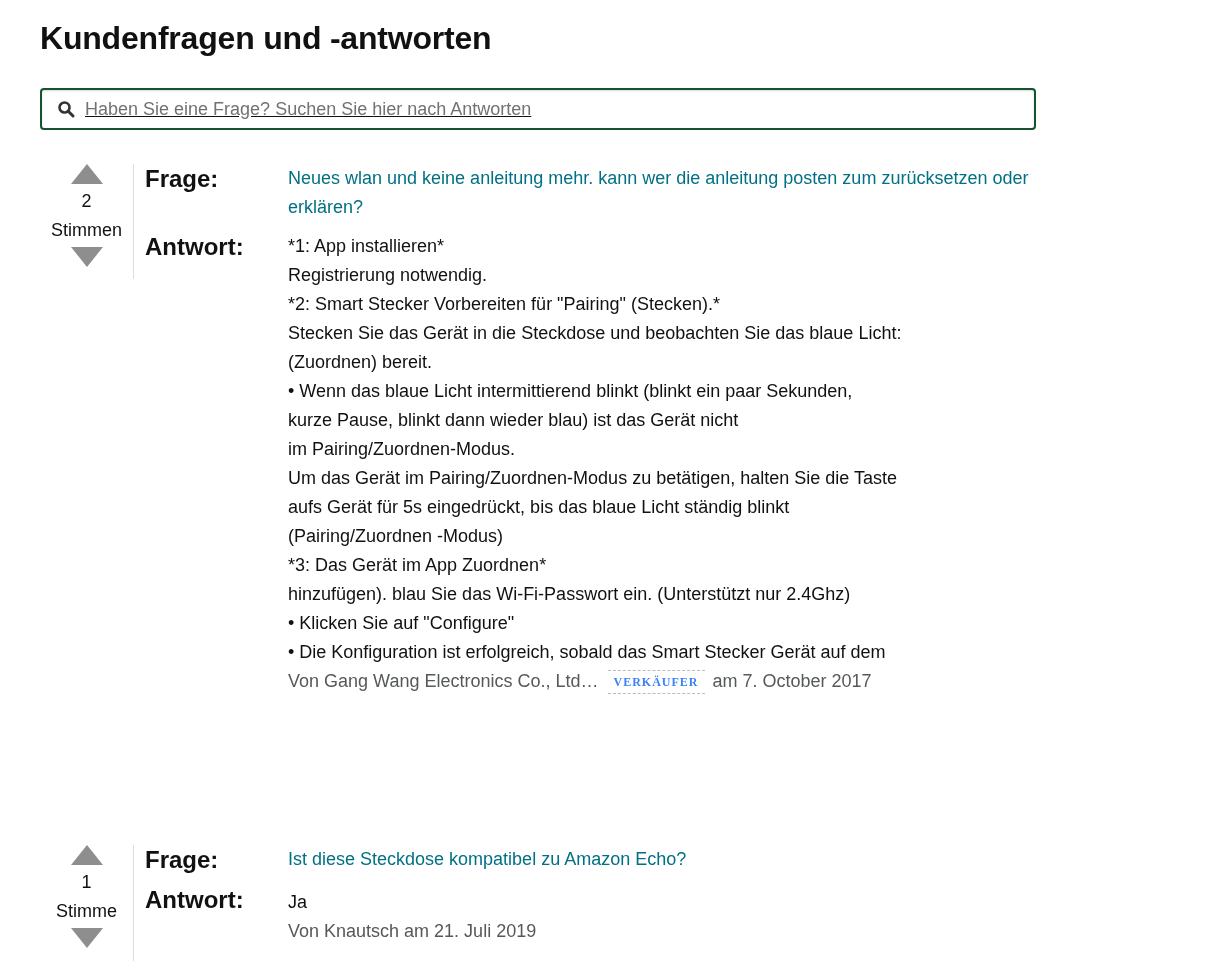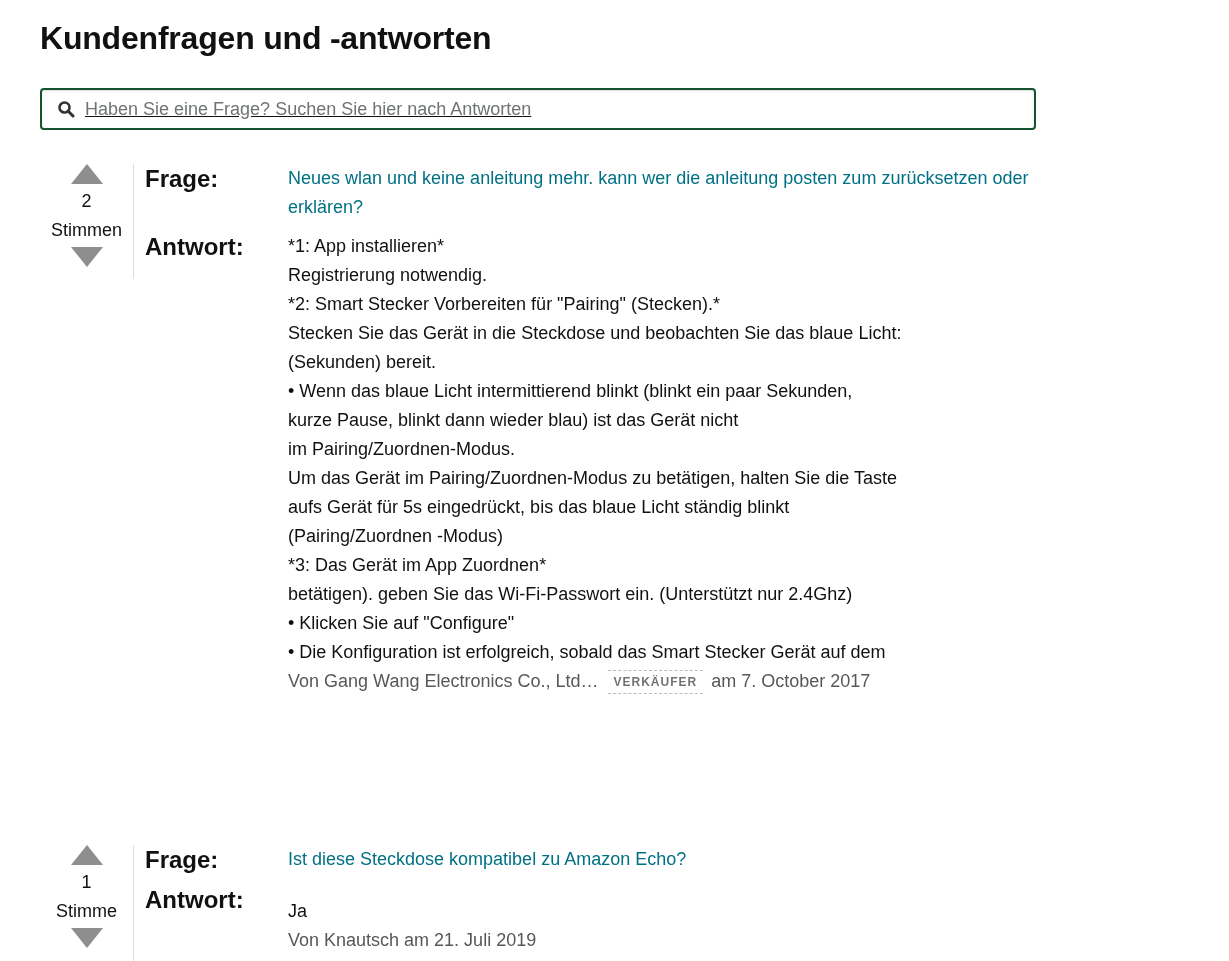--- a/index.html
+++ b/index.html
@@ -47,23 +47,24 @@
   }
   .content {
     position: absolute; left: 248px; font-size: 18px; line-height: 29px; color: #111;
   }
   .question-link { color: #007185; text-decoration: none; cursor: pointer; }
   .answer-line { display: block; white-space: nowrap; }
   .more-link { color: #007185; cursor: pointer; }
   .meta { color: #565959; white-space: nowrap; }
   .badge {
     display: inline-block; font-size: 12px; font-weight: bold; letter-spacing: 1px;
-    color: #737373; padding: 0 6px; margin: 0 8px 0 4px; line-height: 22px;
+    color: #3b82f6; padding: 0 6px; margin: 0 8px 0 4px; line-height: 22px;
     border-top: 1px dashed #bbbbbb; border-bottom: 1px dashed #bbbbbb;
     vertical-align: 1px;
+    font-family: Liberation Serif, serif;
   }
 </style>
 </head>
 <body>
 
 <div class="page">
 
   <h1 class="title">Kundenfragen und -antworten</h1>
 
   <div class="search">
@@ -88,29 +89,29 @@
       <a class="question-link answer-line">Neues wlan und keine anleitung mehr. kann wer die anleitung posten zum zurücksetzen oder</a>
       <a class="question-link answer-line">erklären?</a>
     </div>
 
     <div class="label" style="top:68px;">Antwort:</div>
     <div class="content" style="top:68px;">
       <span class="answer-line">*1: App installieren*</span>
       <span class="answer-line">Registrierung notwendig.</span>
       <span class="answer-line">*2: Smart Stecker Vorbereiten für "Pairing" (Stecken).*</span>
       <span class="answer-line">Stecken Sie das Gerät in die Steckdose und beobachten Sie das blaue Licht:</span>
-      <span class="answer-line">(Sekunden) bereit.</span>
+      <span class="answer-line">(Zuordnen) bereit.</span>
       <span class="answer-line">• Wenn das blaue Licht intermittierend blinkt (blinkt ein paar Sekunden,</span>
       <span class="answer-line">kurze Pause, blinkt dann wieder blau) ist das Gerät nicht</span>
       <span class="answer-line">im Pairing/Zuordnen-Modus.</span>
       <span class="answer-line">Um das Gerät im Pairing/Zuordnen-Modus zu betätigen, halten Sie die Taste</span>
       <span class="answer-line">aufs Gerät für 5s eingedrückt, bis das blaue Licht ständig blinkt</span>
       <span class="answer-line">(Pairing/Zuordnen -Modus)</span>
       <span class="answer-line">*3: Das Gerät im App Zuordnen*</span>
-      <span class="answer-line">betätigen). geben Sie das Wi-Fi-Passwort ein. (Unterstützt nur 2.4Ghz)</span>
+      <span class="answer-line">hinzufügen). blau Sie das Wi-Fi-Passwort ein. (Unterstützt nur 2.4Ghz)</span>
       <span class="answer-line">• Klicken Sie auf "Configure"</span>
       <span class="answer-line">• Die Konfiguration ist erfolgreich, sobald das Smart Stecker Gerät auf dem</span>
       <span class="answer-line meta"><span>Von Gang Wang Electronics Co., Ltd…</span> <span class="badge">VERKÄUFER</span><span>am 7. October 2017</span></span>
     </div>
   </div>
 
   <div class="qa" style="top:845px;">
     <div class="vote" style="top:0;">
       <div class="arrow up"></div>
       <div style="margin-top:3px;">1</div>
@@ -118,19 +119,19 @@
       <div class="arrow down" style="margin-top:2px;"></div>
     </div>
     <div class="divider" style="top:0; height:116px;"></div>
 
     <div class="label" style="top:0;">Frage:</div>
     <div class="content" style="top:0;">
       <a class="question-link answer-line">Ist diese Steckdose kompatibel zu Amazon Echo?</a>
     </div>
 
     <div class="label" style="top:40px;">Antwort:</div>
-    <div class="content" style="top:52px;">
+    <div class="content" style="top:43px;">
       <span class="answer-line">Ja</span>
       <span class="answer-line meta">Von Knautsch am 21. Juli 2019</span>
     </div>
   </div>
 
 </div>
 
 </body></html>

